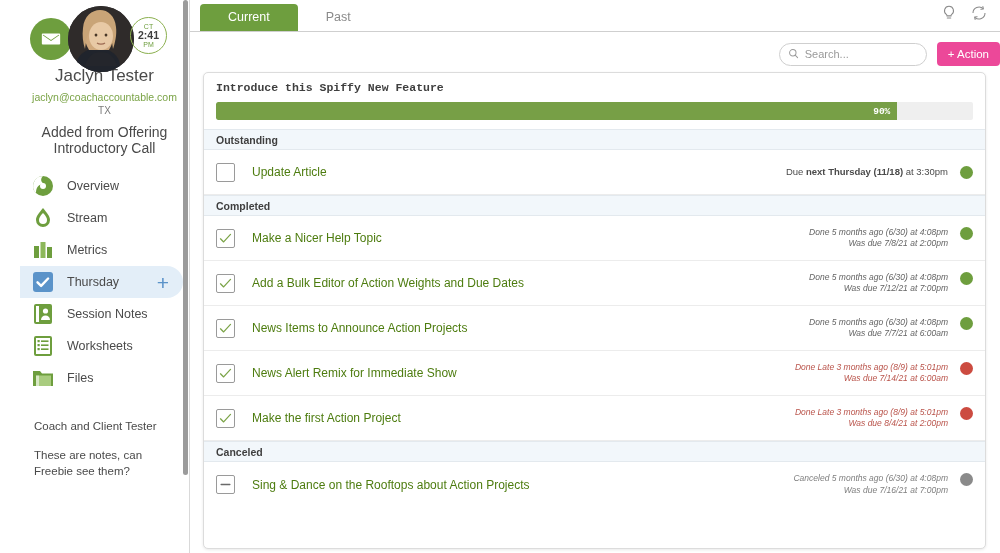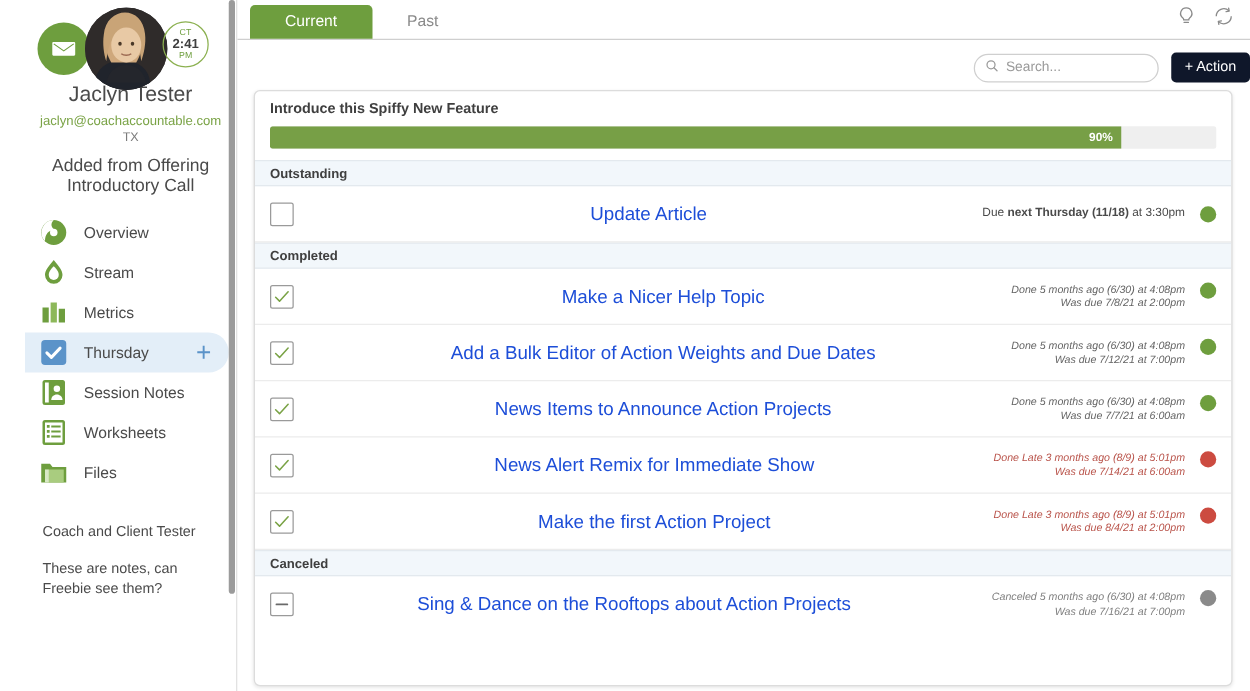--- a/index.html
+++ b/index.html
@@ -156,38 +156,38 @@
   .search-wrap svg { width: 11px; height: 11px; flex: 0 0 11px; }
   .search-input {
     border: none; outline: none;
     font-size: 11px; color: #8d8d8d;
     margin-left: 6px; width: 110px;
     font-family: "Liberation Sans", sans-serif;
     background: transparent;
   }
   .search-input::placeholder { color: #9a9a9a; }
   .action-btn {
-    background: #0f172a; color: #fff;
+    background: #ec4899; color: #fff;
     border: none; border-radius: 4px;
     height: 24px; padding: 0 11px;
     font-size: 11.5px; cursor: pointer;
     font-family: "Liberation Sans", sans-serif;
   }
 
   .panel {
     position: absolute;
     left: 13px; right: 14px; top: 72px; bottom: 4px;
     background: #ffffff;
     border: 1px solid #dcdcdc;
     border-radius: 5px;
     box-shadow: 0 1px 3px rgba(0,0,0,.09);
     overflow: hidden;
   }
 
-  .project-head { padding: 8px 12px 0 12px; }
+  .project-head { padding: 8px 12px 0 12px; font-family: Liberation Mono, monospace; }
   .project-title {
     font-size: 11.5px; font-weight: bold; color: #3f3f3f;
   }
   .progress-track {
     margin-top: 8px;
     height: 18px;
     background: #efefef;
     border-radius: 2px;
     position: relative;
     overflow: hidden;
@@ -226,23 +226,22 @@
     width: 19px; height: 19px; flex: 0 0 19px;
     border: 1px solid #9a9a9a;
     border-radius: 2px;
     background: #fff;
     display: flex; align-items: center; justify-content: center;
     cursor: pointer;
   }
   .checkbox svg { width: 15px; height: 15px; }
   .task-title {
     margin-left: 17px;
-    font-size: 15px; color: #1d4ed8;
+    font-size: 12px; color: #4d7c0f;
     flex: 1;
-    text-align: center;
   }
   .task-meta {
     text-align: right;
     font-style: italic;
     font-size: 8.5px;
     line-height: 1.35;
     color: #646464;
     white-space: nowrap;
   }
   .task-meta.due {

